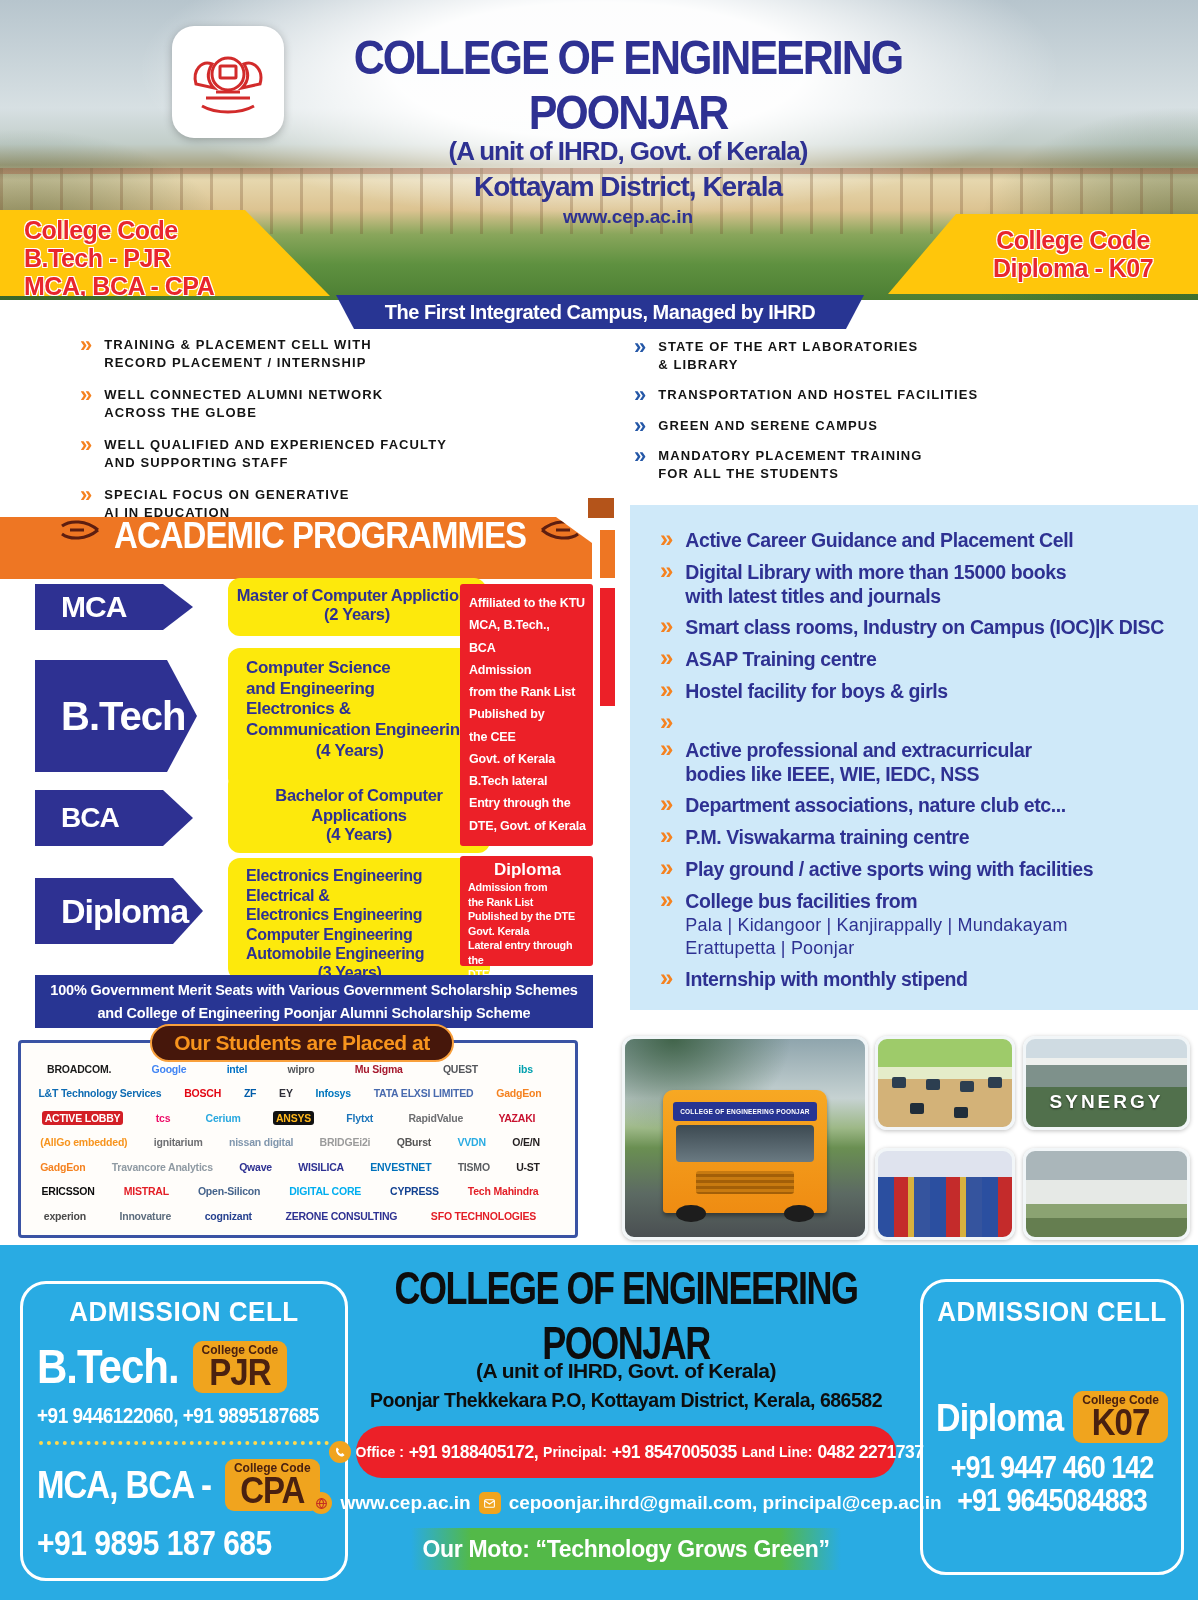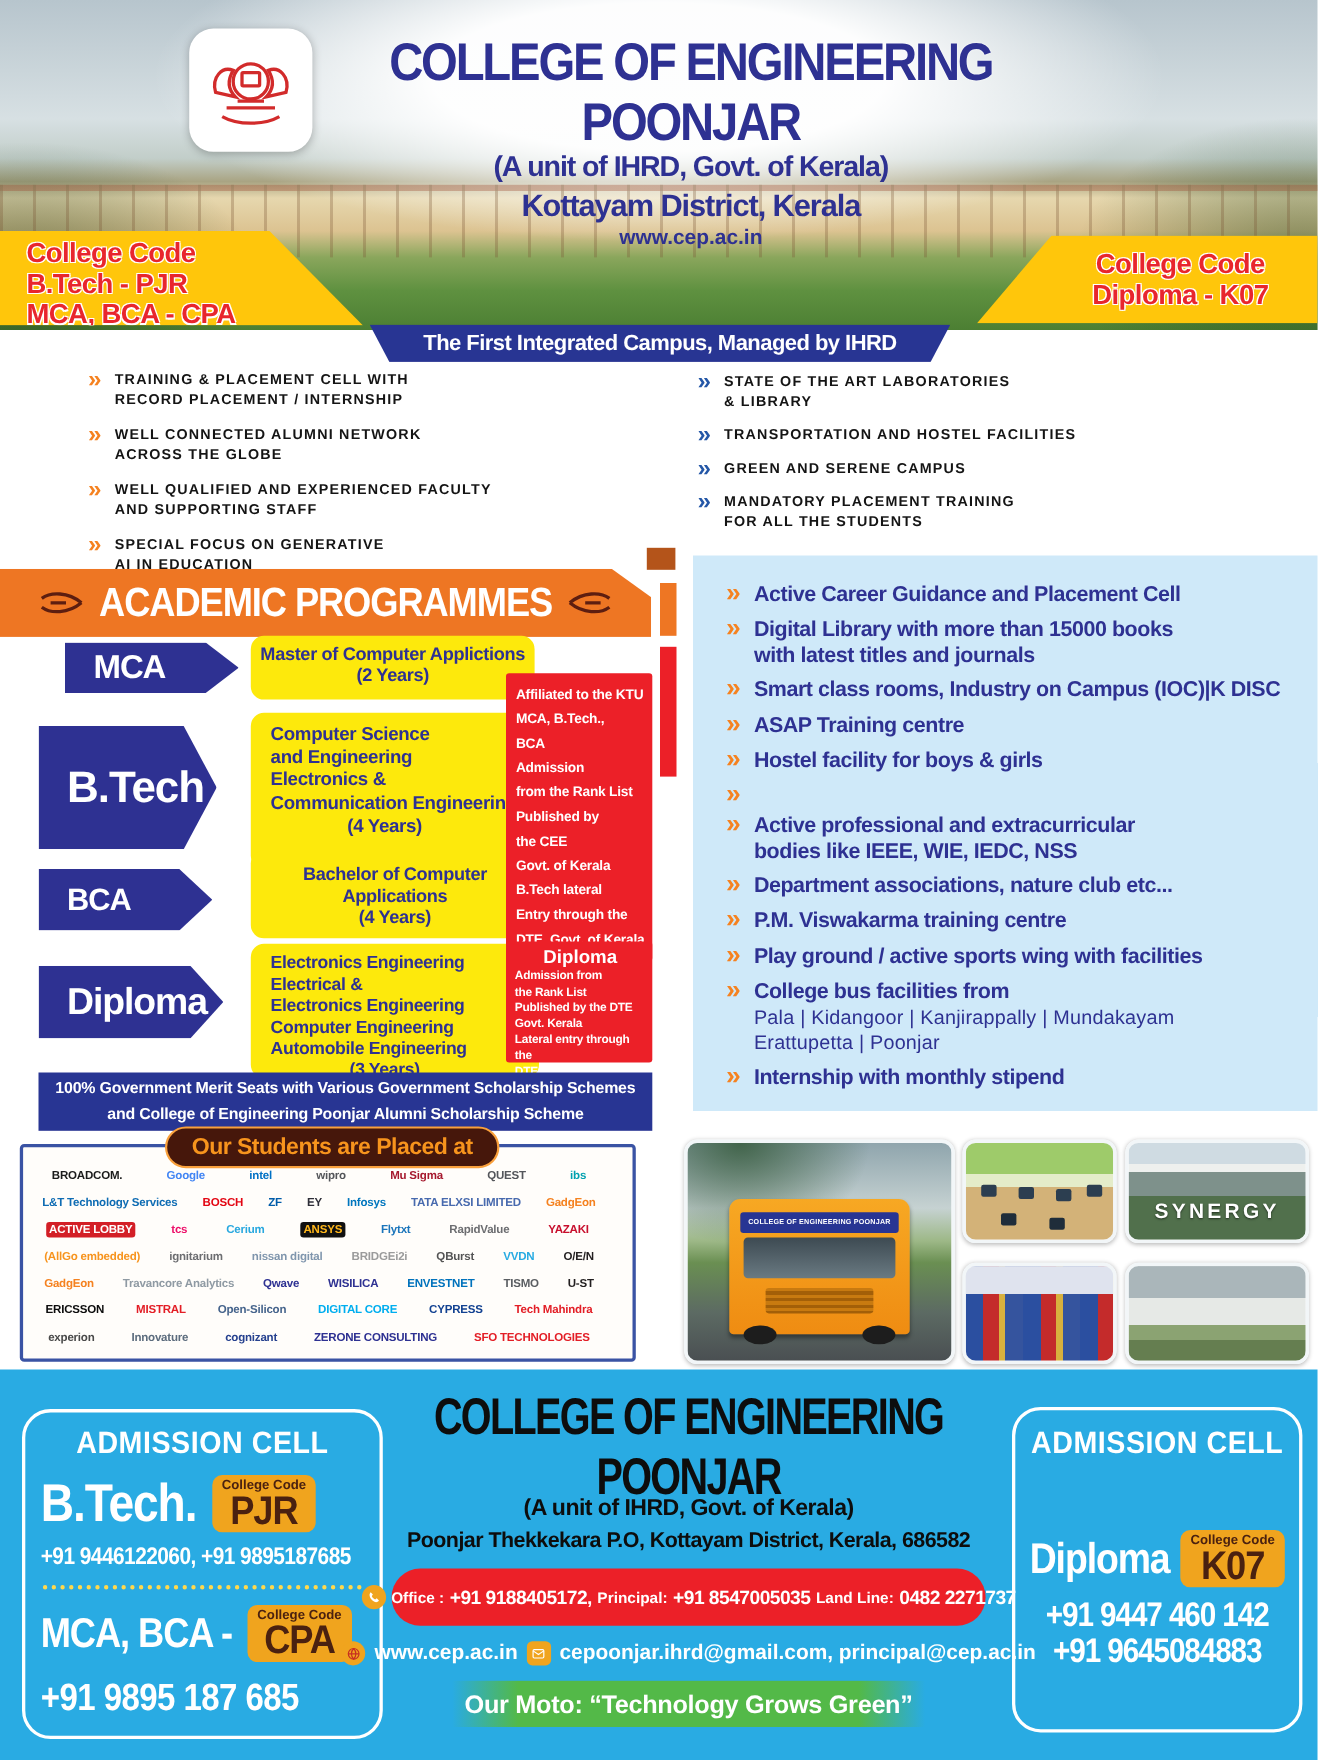--- a/index.html
+++ b/index.html
@@ -47,45 +47,45 @@
   .feat-left{left:80px;top:336px;width:520px;}
   .feat-right{left:634px;top:338px;width:530px;gap:13px;}
   .feat-item{display:flex;gap:12px;align-items:flex-start;}
   .feat-text{font-size:13px;font-weight:bold;color:#141414;letter-spacing:1.1px;line-height:1.35;}
   .chev{font-size:22px;font-weight:bold;line-height:.8;}
   .chev.o{color:#f58220;} .chev.b{color:#2457a7;}
 
   
   .acad-banner{left:0;top:517px;width:592px;height:62px;background:#ee7623;
     clip-path:polygon(0 0,556px 0,592px 26px,592px 100%,0 100%);
-    display:flex;align-items:center;justify-content:center;gap:14px;}
+    display:flex;align-items:flex-start;justify-content:center;gap:14px;padding-left:24px;}
   .banner-title{color:#ffffff;font-size:33px;font-weight:bold;letter-spacing:-1px;transform:scaleY(1.12);}
   .fold1{left:588px;top:498px;width:26px;height:20px;background:#b4541a;}
   .fold2{left:600px;top:530px;width:15px;height:48px;background:#ee7623;}
   .fold3{left:600px;top:588px;width:15px;height:118px;background:#ec2028;}
 
   .prog-arrow{background:#2e3192;color:#ffffff;font-weight:bold;display:flex;align-items:center;
     padding-left:26px;box-sizing:border-box;letter-spacing:-1px;
     clip-path:polygon(0 0,calc(100% - 30px) 0,100% 50%,calc(100% - 30px) 100%,0 100%);}
   .prog-box{background:#fde90c;border-radius:12px;color:#2e3192;font-weight:bold;box-sizing:border-box;margin-left:32px;}
   .prog-desc{letter-spacing:-0.3px;line-height:1.22;}
   .prog-years{text-align:center;letter-spacing:-0.3px;}
-  .arr-mca{left:35px;top:584px;width:158px;height:46px;font-size:30px;margin-left:24px;}
+  .arr-mca{left:35px;top:584px;width:158px;height:46px;font-size:30px;}
   .box-mca{left:196px;top:578px;width:258px;height:58px;padding-top:7px;text-align:center;font-size:16.5px;}
   .arr-btech{left:35px;top:660px;width:162px;height:112px;font-size:40px;}
   .box-btech{left:196px;top:648px;width:262px;height:142px;padding:10px 0 0 18px;font-size:17px;}
   .arr-bca{left:35px;top:790px;width:158px;height:56px;font-size:28px;}
   .box-bca{left:196px;top:773px;width:262px;height:80px;padding-top:12px;text-align:center;font-size:16.5px;}
   .arr-dip{left:35px;top:878px;width:168px;height:66px;font-size:34px;}
   .box-dip{left:196px;top:858px;width:262px;height:122px;padding:8px 0 0 18px;font-size:16px;}
   .box-btech .prog-years,.box-dip .prog-years{width:85%;}
 
   .ktu-box{left:460px;top:584px;width:133px;height:262px;background:#ec2028;border-radius:3px;
     color:#ffffff;font-weight:bold;font-size:12.5px;line-height:1.78;padding:8px 6px 0 9px;
-    box-sizing:border-box;letter-spacing:-0.2px;margin-top:28px;}
+    box-sizing:border-box;letter-spacing:-0.2px;}
   .dip-note{left:460px;top:856px;width:133px;height:110px;background:#ec2028;border-radius:3px;
     color:#ffffff;padding:4px 6px 0 8px;box-sizing:border-box;}
   .dip-note-title{font-size:17px;font-weight:bold;text-align:center;}
   .dip-note-body{font-size:10.8px;font-weight:bold;line-height:1.35;letter-spacing:-0.2px;}
   .merit-bar{left:35px;top:975px;width:558px;height:53px;background:#283593;color:#ffffff;
     display:flex;align-items:center;justify-content:center;text-align:center;
     font-size:14.5px;font-weight:bold;line-height:1.55;letter-spacing:-0.2px;}
 
   
   .hl-banner{left:598px;top:455px;width:600px;height:48px;background:#ee7623;

